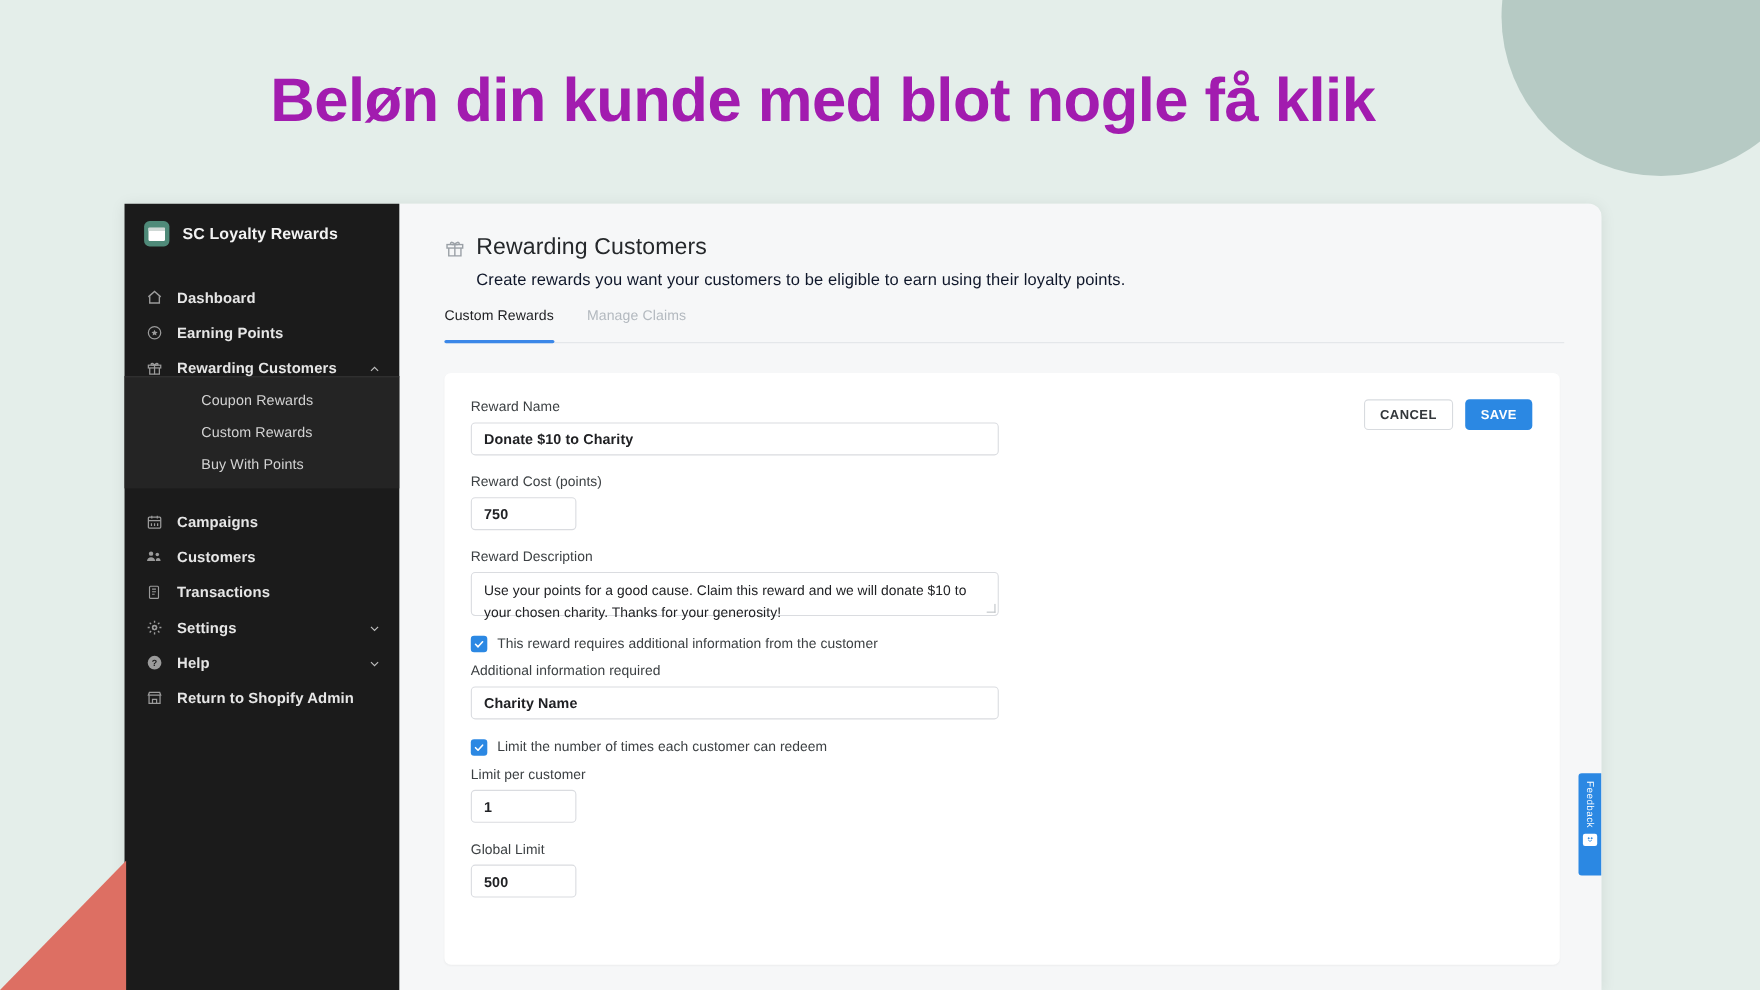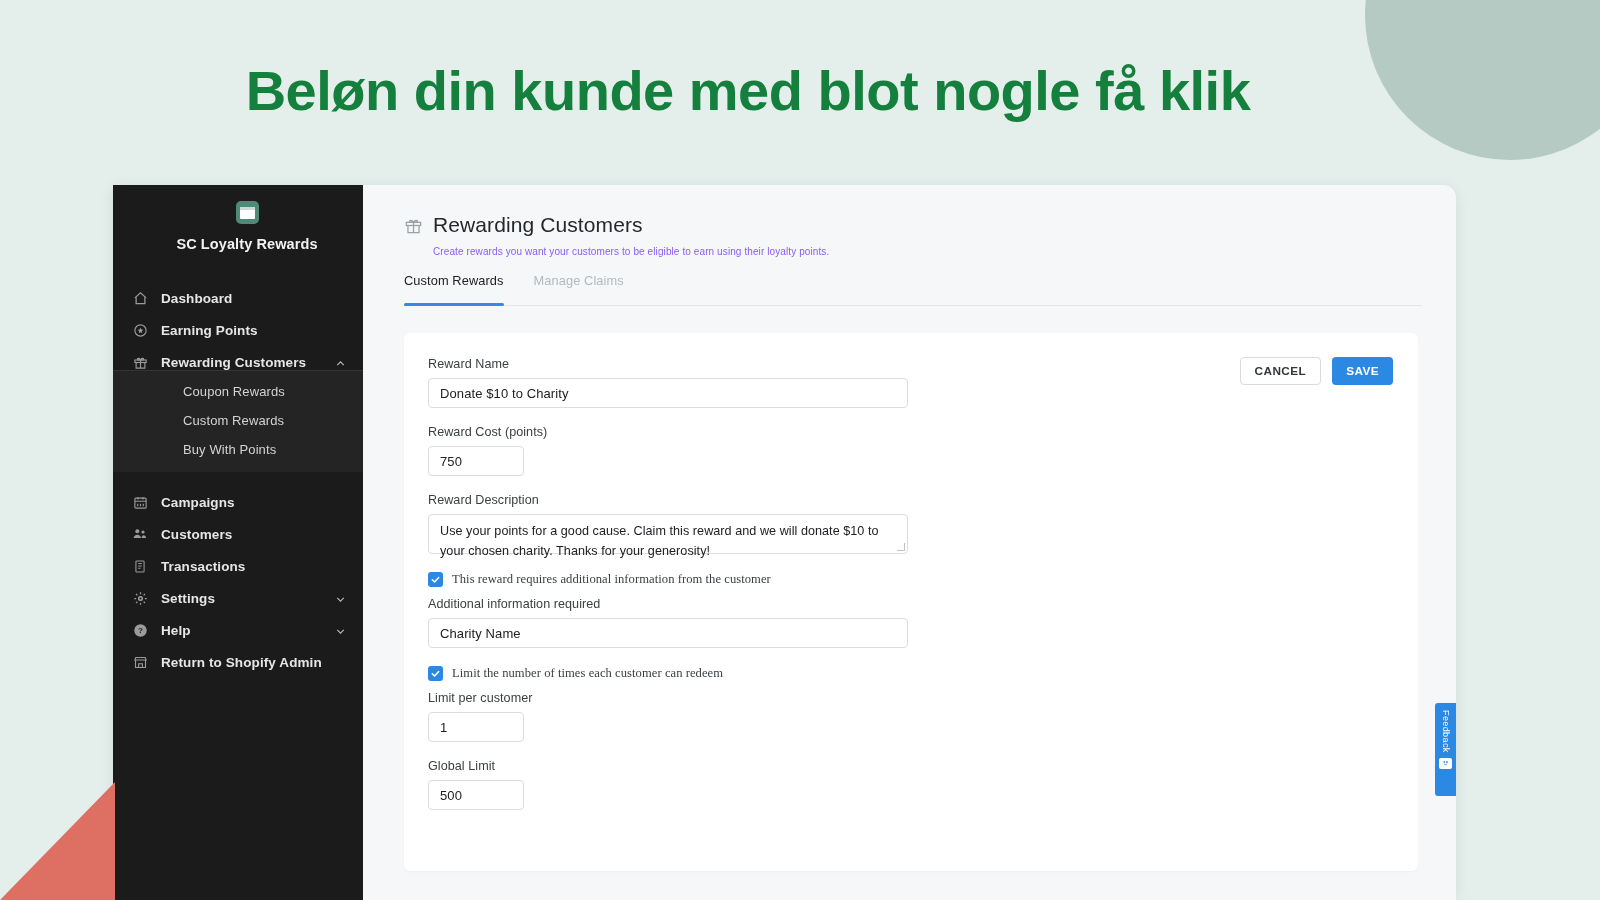--- a/index.html
+++ b/index.html
@@ -38,21 +38,21 @@
 
   
   #headline {
     position: absolute;
     top: 58px;
     left: 0;
     width: 1496px;
     text-align: center;
     font-size: 56px;
     font-weight: bold;
-    color: #15803d;
+    color: #a21caf;
     letter-spacing: -0.5px;
     z-index: 2;
   }
 
   
   #app-window {
     position: absolute;
     left: 113px;
     top: 185px;
     width: 1343px;
@@ -71,21 +71,20 @@
     flex-shrink: 0;
     color: #e8e8e8;
     position: relative;
     z-index: 2;
   }
   .brand-row {
     display: flex;
     align-items: center;
     gap: 12px;
     padding: 16px 0 16px 18px;
-    flex-direction: column;
   }
   .brand-logo {
     width: 23px; height: 23px;
     border-radius: 5px;
     background: #4f8a79;
     display: flex; align-items: center; justify-content: center;
     flex-shrink: 0;
   }
   .brand-logo-inner {
     width: 15px; height: 12px;
@@ -172,22 +171,22 @@
   }
   .page-title-icon { color: #9aa0a6; display: flex; }
   .page-title {
     font-size: 21px;
     color: #25282b;
     letter-spacing: 0.1px;
   }
   .page-sub {
     margin-top: 9px;
     margin-left: 29px;
-    font-size: 10px;
-    color: #8b5cf6;
+    font-size: 15px;
+    color: #0f172a;
     letter-spacing: 0.1px;
   }
 
   .tabs {
     margin: 16px 34px 0 41px;
     border-bottom: 1px solid #e3e5e8;
     display: flex;
     gap: 30px;
     height: 33px;
   }
@@ -267,20 +266,21 @@
     border: 1px solid #dadce0;
     border-radius: 4px;
     background: #ffffff;
     font-size: 13px;
     color: #202124;
     padding: 0 11px;
     font-family: inherit;
     display: flex;
     align-items: center;
     letter-spacing: 0.1px;
+    font-weight: bold;
   }
   .w-wide { width: 480px; }
   .w-narrow { width: 96px; }
 
   .textarea-box {
     width: 480px;
     height: 40px;
     border: 1px solid #dadce0;
     border-radius: 4px;
     background: #ffffff;
@@ -298,21 +298,20 @@
     width: 7px; height: 7px;
     border-right: 1px solid #bfc3c7;
     border-bottom: 1px solid #bfc3c7;
   }
 
   .check-row {
     display: flex;
     gap: 9px;
     margin-top: 18px;
     margin-bottom: 10px;
-    font-family: Liberation Serif, serif;
   }
   .checkbox {
     width: 15px; height: 15px;
     border-radius: 3px;
     background: #2b88e3;
     display: flex;
     align-items: center;
     justify-content: center;
     flex-shrink: 0;
     cursor: pointer;

